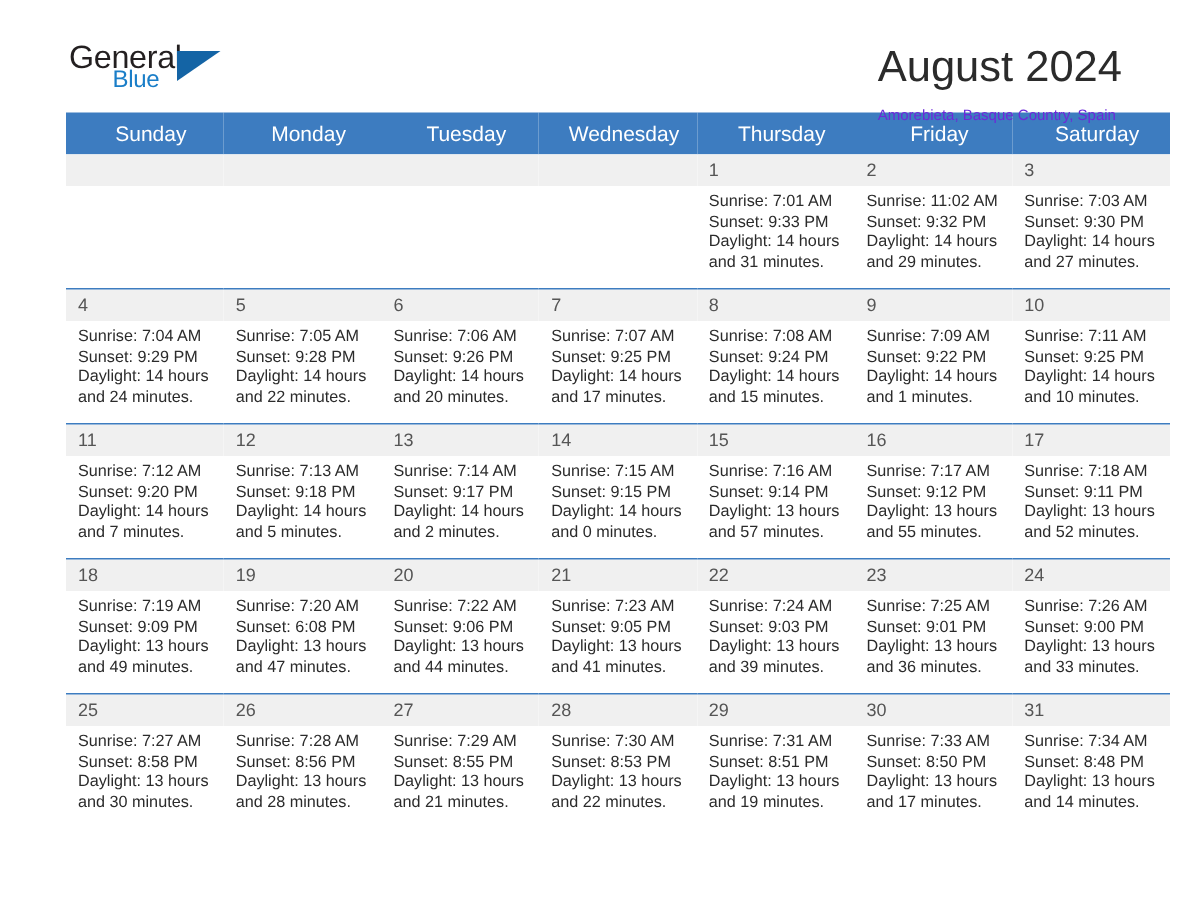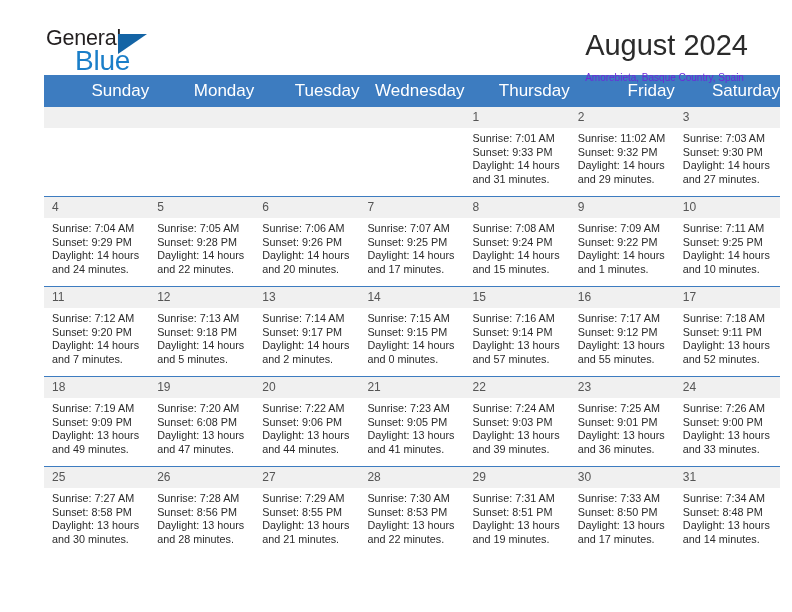--- a/index.html
+++ b/index.html
@@ -43,21 +43,21 @@
     top: 0px;
     font-size: 21.5px;
     letter-spacing: -0.2px;
     color: #231f20;
     font-family: "Liberation Sans", sans-serif;
   }
   .brand-blue {
     position: absolute;
     left: 31px;
     top: 19px;
-    font-size: 28px;
+    font-size: 16px;
     letter-spacing: -0.2px;
     color: #1a7ec8;
     font-family: "Liberation Sans", sans-serif;
   }
   .brand-triangle {
     position: absolute;
     left: 74px;
     top: 8px;
     width: 0;
     height: 0;
@@ -86,23 +86,23 @@
   
   .calendar {
     width: 736px;
     margin-top: 3px;
     border-collapse: collapse;
     table-layout: fixed;
   }
   .calendar th {
     background: #3d7cc0;
     color: #ffffff;
-    font-size: 17px;
+    font-size: 14px;
     font-weight: normal;
-    text-align: right;
+    text-align: center;
     padding: 6px 0 6px 8px;
     height: 21px;
     box-sizing: border-box;
   }
   .calendar td {
     width: 105px;
     height: 89px;
     vertical-align: top;
     padding: 0;
     border-top: 1px solid #3d7cc0;

